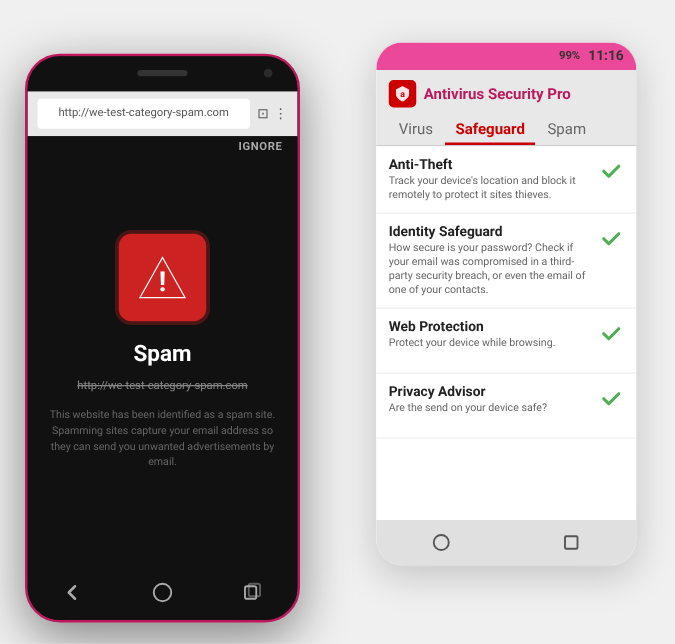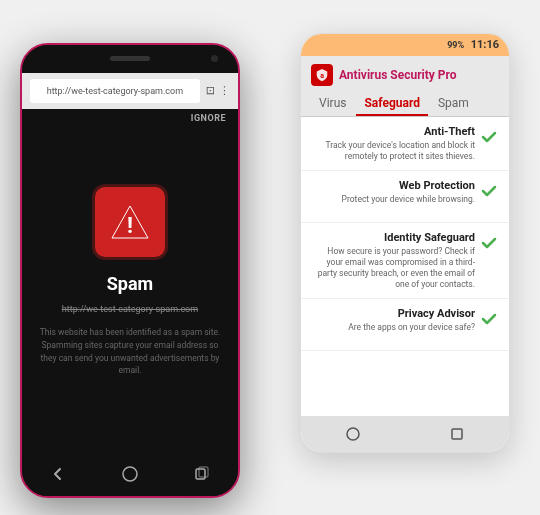--- a/index.html
+++ b/index.html
@@ -30,21 +30,21 @@
       height: 420px;
       background: #fff;
       border-radius: 22px;
       box-shadow: 0 8px 30px rgba(0,0,0,0.18);
       overflow: hidden;
       border: 1px solid #ddd;
     }
 
     .phone-white .status-bar {
       height: 22px;
-      background: #fdba74;
+      background: #ec4899;
       display: flex;
       align-items: center;
       justify-content: flex-end;
       padding: 0 10px;
       font-size: 10px;
       color: #333;
       font-weight: bold;
     }
 
     .phone-white .status-bar .time {
@@ -107,21 +107,20 @@
 
     .phone-white .tab.active {
       color: #cc0000;
       border-bottom: 2px solid #cc0000;
       font-weight: bold;
     }
 
     .phone-white .content {
       background: #fff;
       overflow: hidden;
-      text-align: right;
     }
 
     .phone-white .security-item {
       display: flex;
       align-items: flex-start;
       padding: 8px 10px;
       border-bottom: 1px solid #eee;
       min-height: 52px;
     }
 
@@ -356,46 +355,46 @@
         </div>
         <div class="check-icon">
           <svg class="check-svg" viewBox="0 0 20 20">
             <polyline points="4,10 8,14 16,6" stroke="#4caf50" stroke-width="2.5" fill="none" stroke-linecap="round" stroke-linejoin="round"></polyline>
           </svg>
         </div>
       </div>
 
       <div class="security-item">
         <div class="item-text">
-          <div class="item-title">Web Protection</div>
-          <div class="item-desc">Protect your device while browsing.</div>
+          <div class="item-title">Identity Safeguard</div>
+          <div class="item-desc">How secure is your password? Check if your email was compromised in a third-party security breach, or even the email of one of your contacts.</div>
         </div>
         <div class="check-icon">
           <svg class="check-svg" viewBox="0 0 20 20">
             <polyline points="4,10 8,14 16,6" stroke="#4caf50" stroke-width="2.5" fill="none" stroke-linecap="round" stroke-linejoin="round"></polyline>
           </svg>
         </div>
       </div>
 
       <div class="security-item">
         <div class="item-text">
-          <div class="item-title">Identity Safeguard</div>
-          <div class="item-desc">How secure is your password? Check if your email was compromised in a third-party security breach, or even the email of one of your contacts.</div>
+          <div class="item-title">Web Protection</div>
+          <div class="item-desc">Protect your device while browsing.</div>
         </div>
         <div class="check-icon">
           <svg class="check-svg" viewBox="0 0 20 20">
             <polyline points="4,10 8,14 16,6" stroke="#4caf50" stroke-width="2.5" fill="none" stroke-linecap="round" stroke-linejoin="round"></polyline>
           </svg>
         </div>
       </div>
 
       <div class="security-item">
         <div class="item-text">
           <div class="item-title">Privacy Advisor</div>
-          <div class="item-desc">Are the apps on your device safe?</div>
+          <div class="item-desc">Are the send on your device safe?</div>
         </div>
         <div class="check-icon">
           <svg class="check-svg" viewBox="0 0 20 20">
             <polyline points="4,10 8,14 16,6" stroke="#4caf50" stroke-width="2.5" fill="none" stroke-linecap="round" stroke-linejoin="round"></polyline>
           </svg>
         </div>
       </div>
 
     </div>
 

